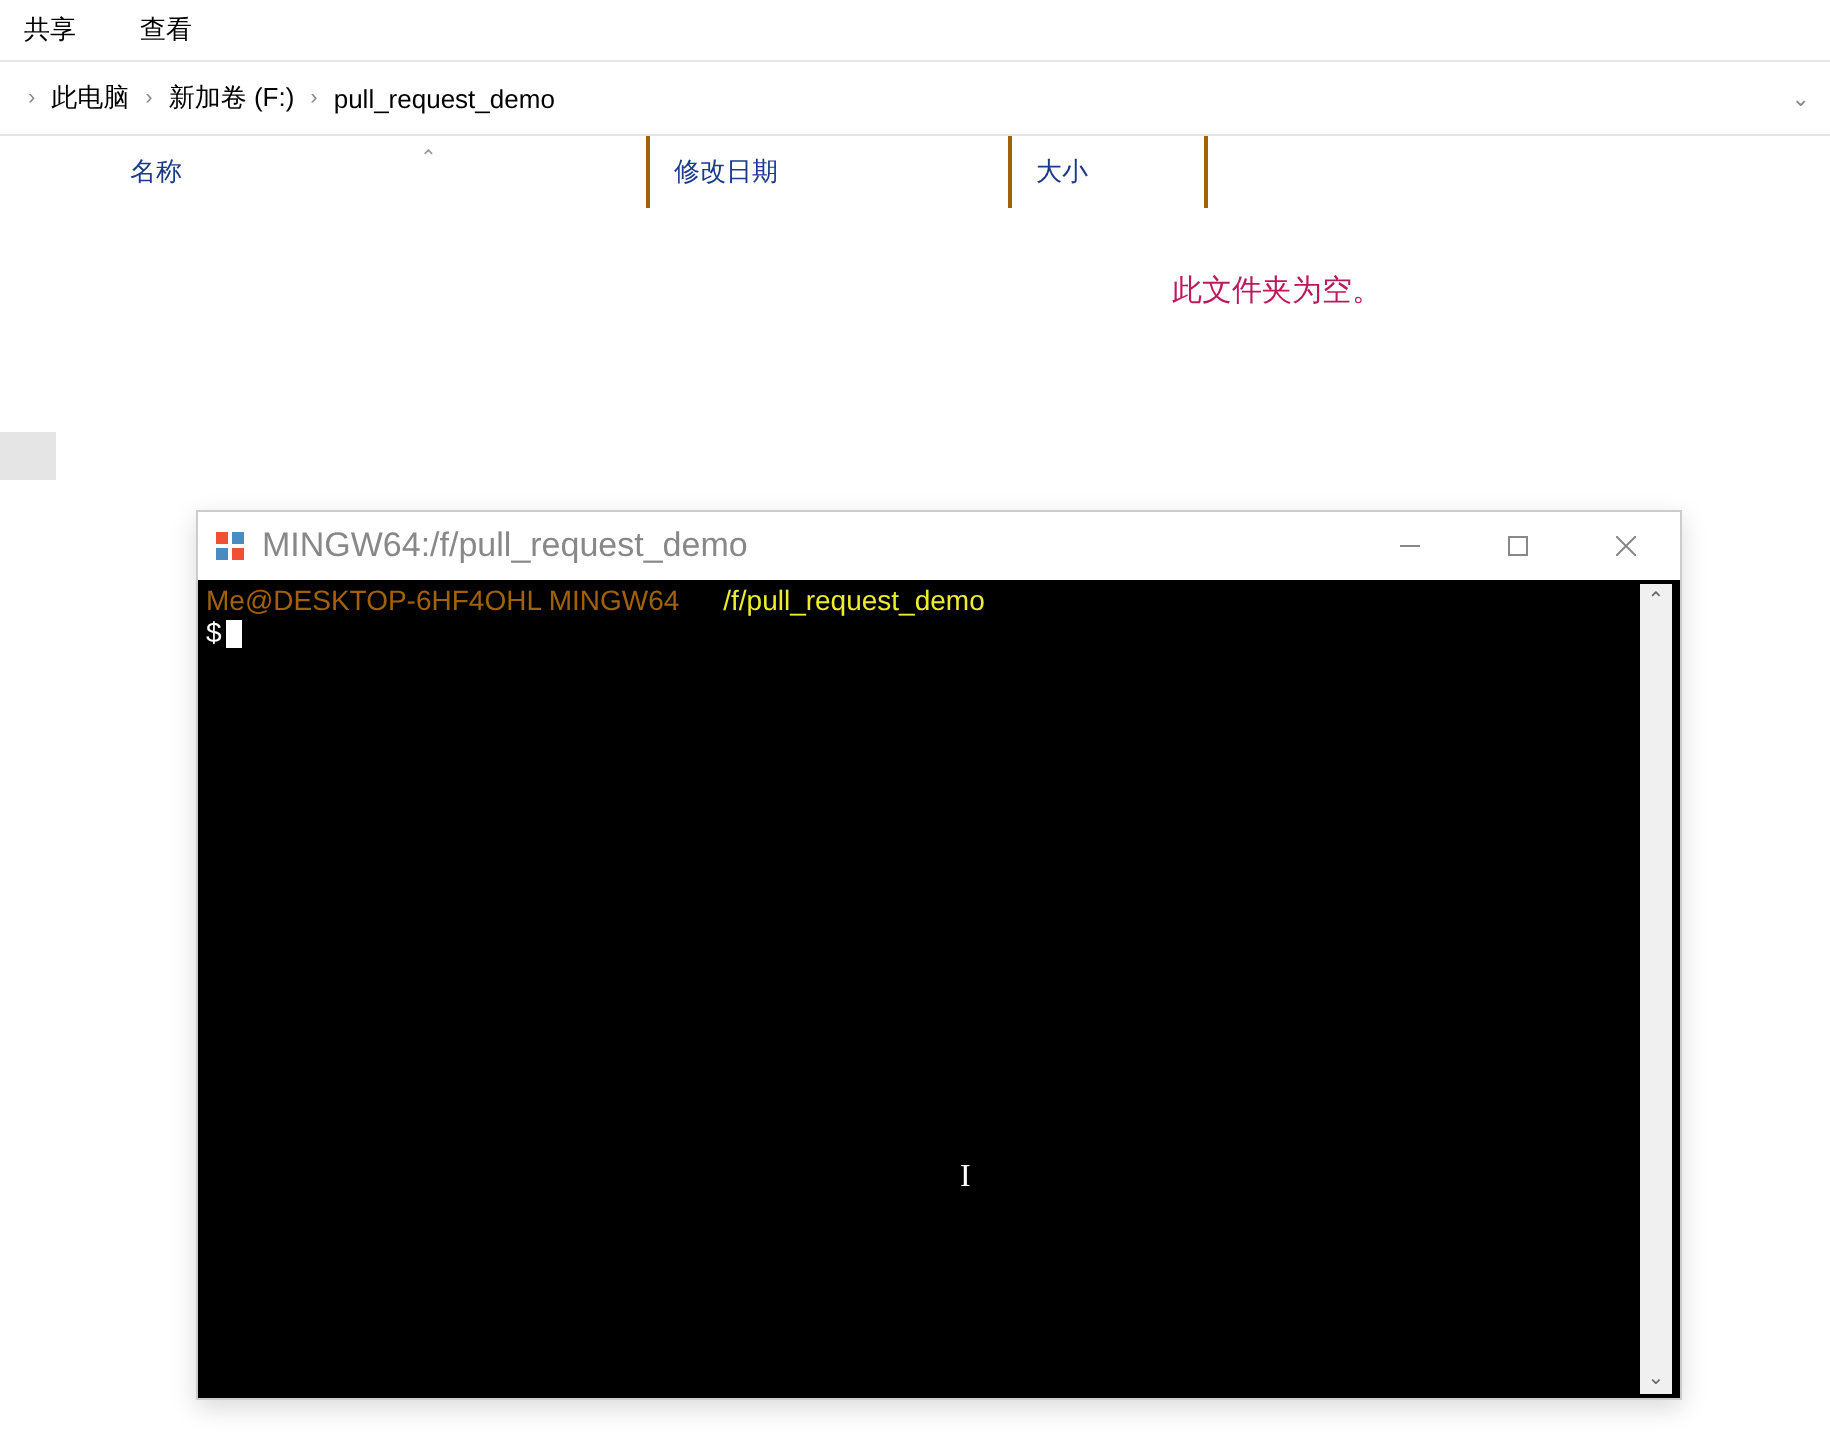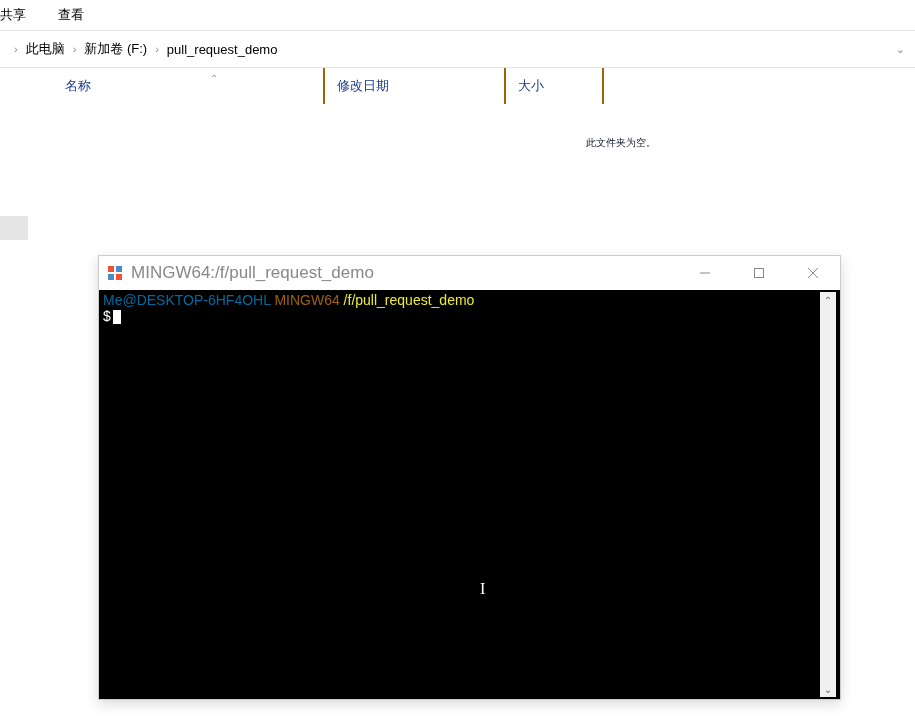--- a/index.html
+++ b/index.html
@@ -23,21 +23,21 @@
       align-items: center;
       padding-left: 0;
       font-size: 13px;
       color: #000;
     }
     .menu-item {
       padding: 0 10px 0 0;
       margin-right: 22px;
     }
     .menu-item:first-child {
-      margin-left: 0;
+      margin-left: 12px;
     }
     
     
     .breadcrumb-bar {
       height: 38px;
       display: flex;
       align-items: center;
       border-top: 1px solid #e5e5e5;
       border-bottom: 1px solid #e5e5e5;
       padding-left: 0;
@@ -90,22 +90,22 @@
       position: absolute;
       left: 210px;
       top: 5px;
       color: #999;
       font-size: 10px;
     }
     
     
     .empty-message {
       text-align: center;
-      color: #0f172a;
-      font-size: 10px;
+      color: #be185d;
+      font-size: 15px;
       position: absolute;
       left: 586px;
       top: 136px;
     }
     
     
     .left-strip {
       position: absolute;
       left: 0;
       top: 216px;
@@ -193,23 +193,23 @@
       justify-content: center;
       color: #666;
       font-size: 10px;
     }
     .scrollbar-arrow.top { top: 0; }
     .scrollbar-arrow.bottom { bottom: 0; }
     
     .prompt-line {
       white-space: pre;
     }
-    .prompt-user { color: #0369a1; }
+    .prompt-user { color: #a16207; }
     .prompt-env { color: #a16207; }
-    .prompt-path { color: #eded2c; }
+    .prompt-path { color: #eded2c; margin-left: 18px; }
     .prompt-symbol { color: #ffffff; }
     .text-cursor-block {
       display: inline-block;
       width: 8px;
       height: 14px;
       background: #ffffff;
       vertical-align: text-bottom;
       margin-left: 2px;
     }
     .ibeam-cursor {

